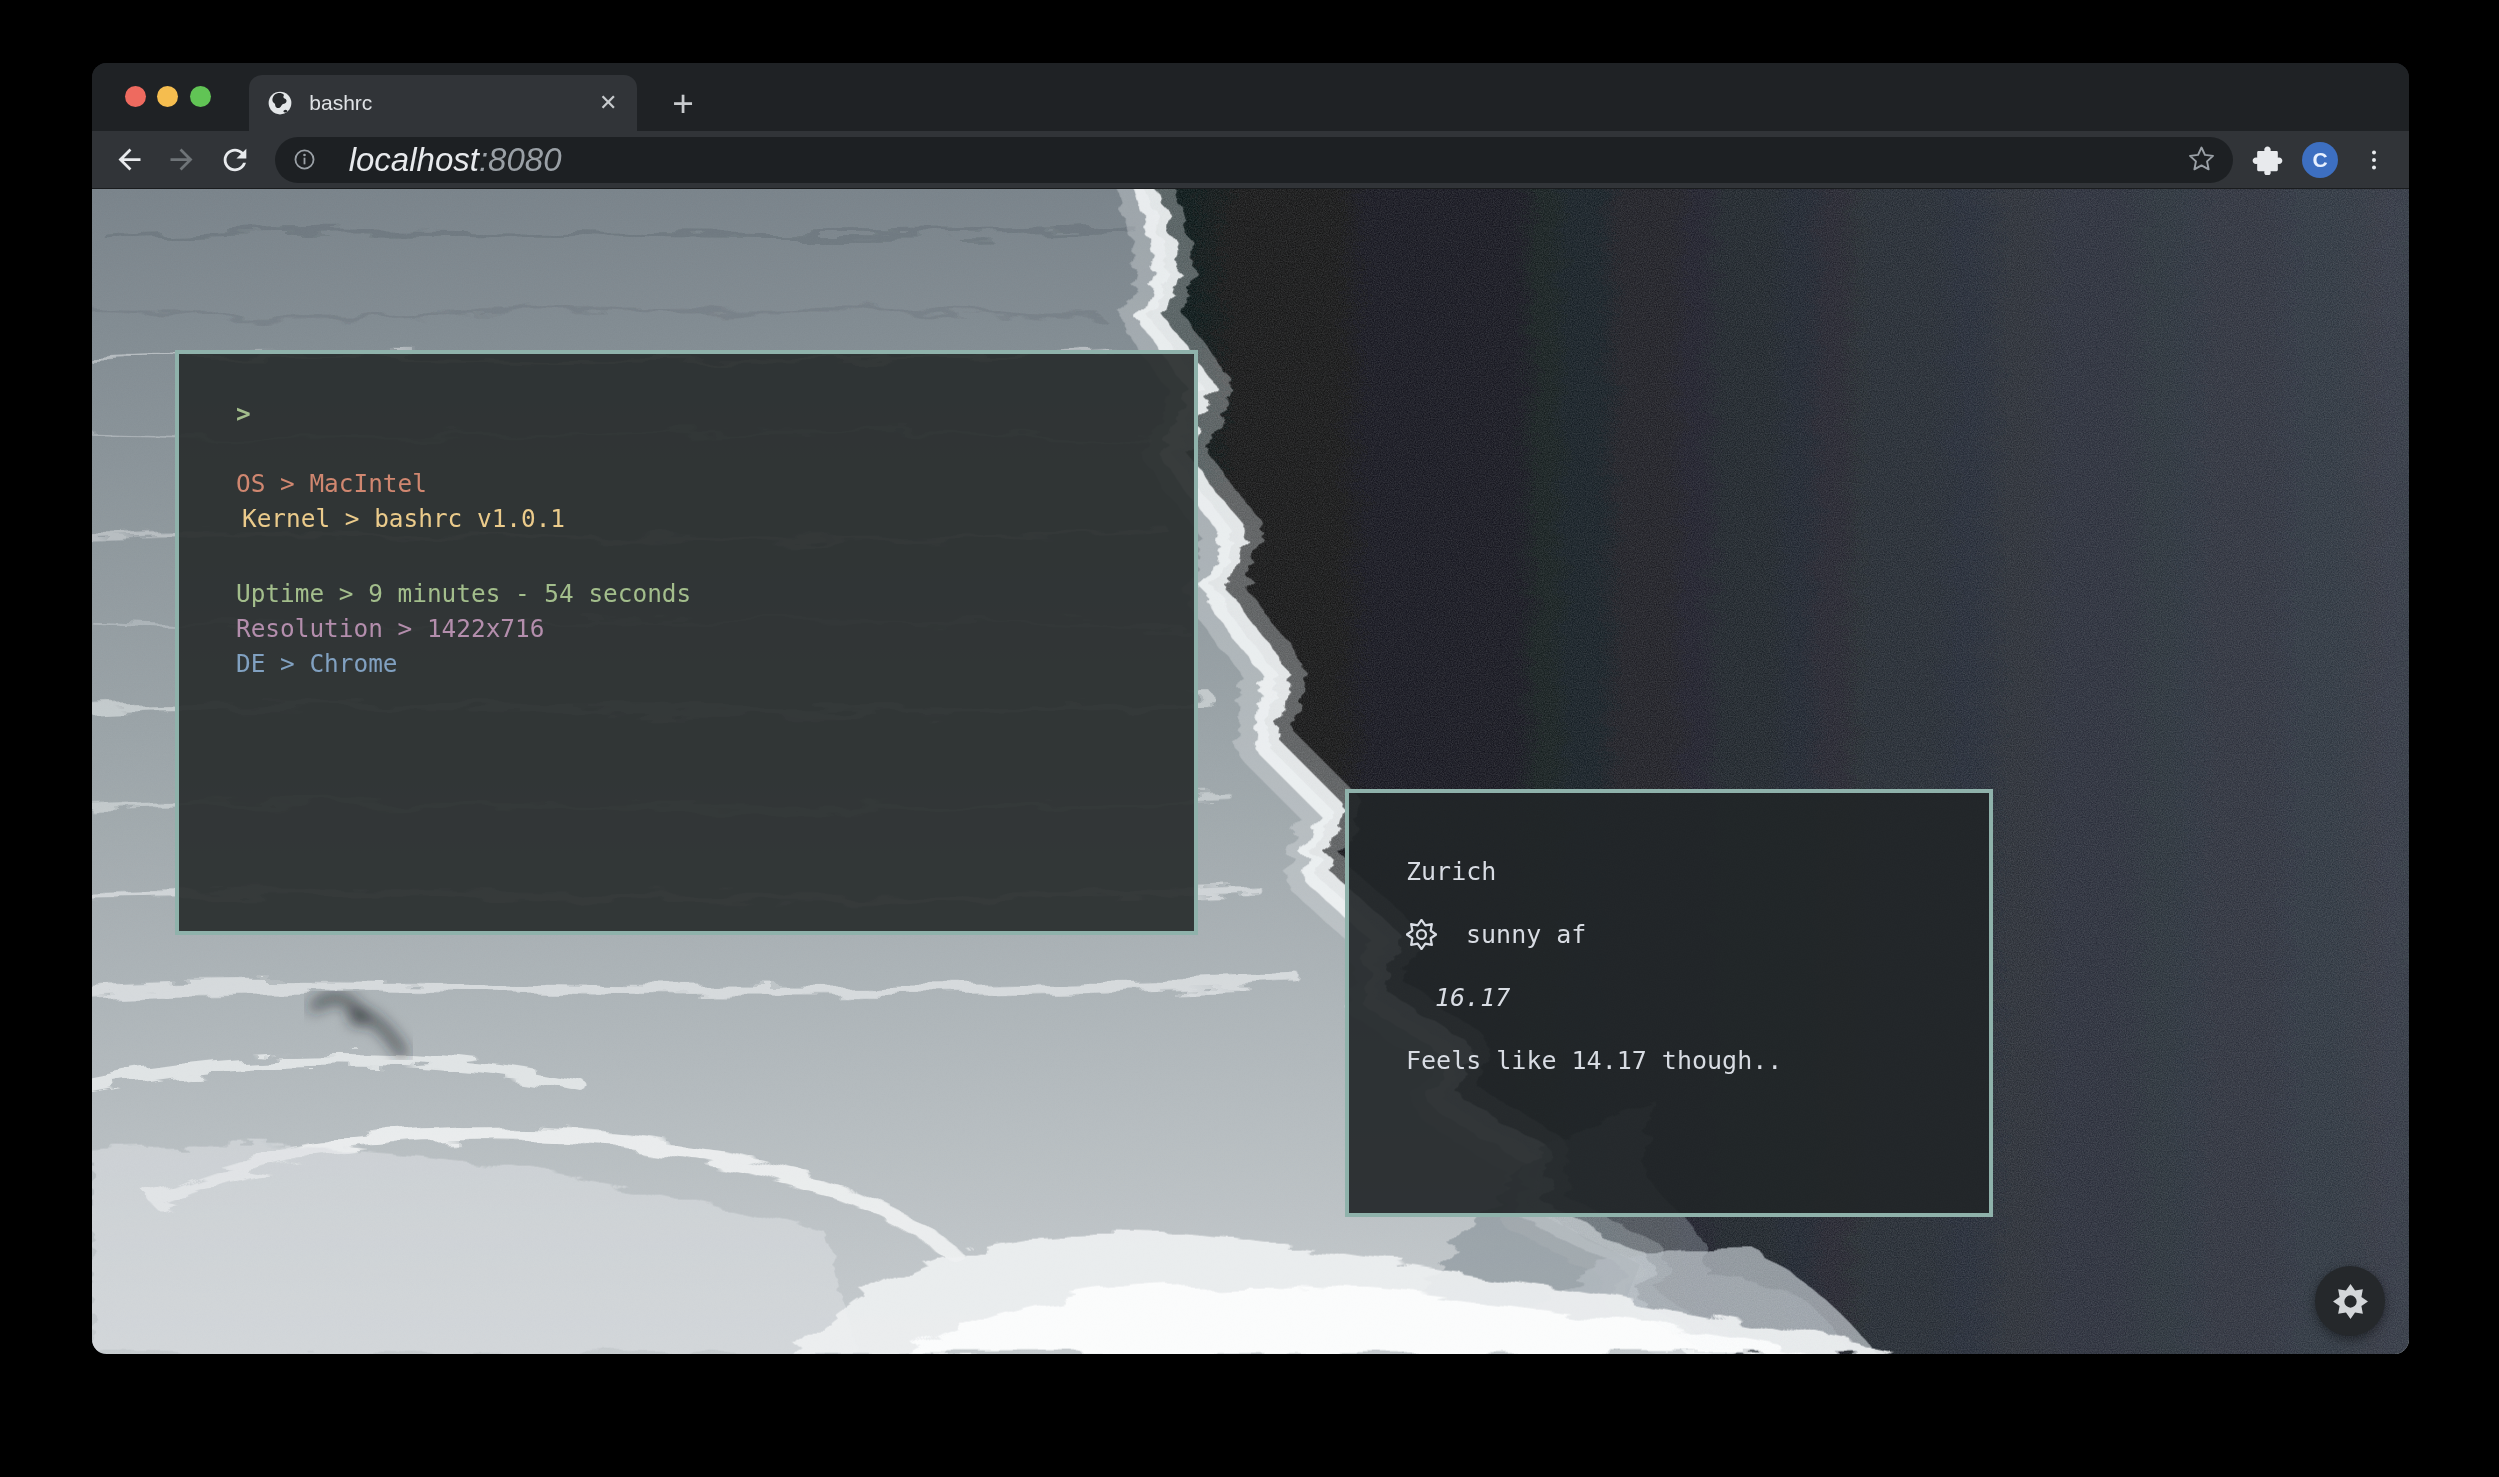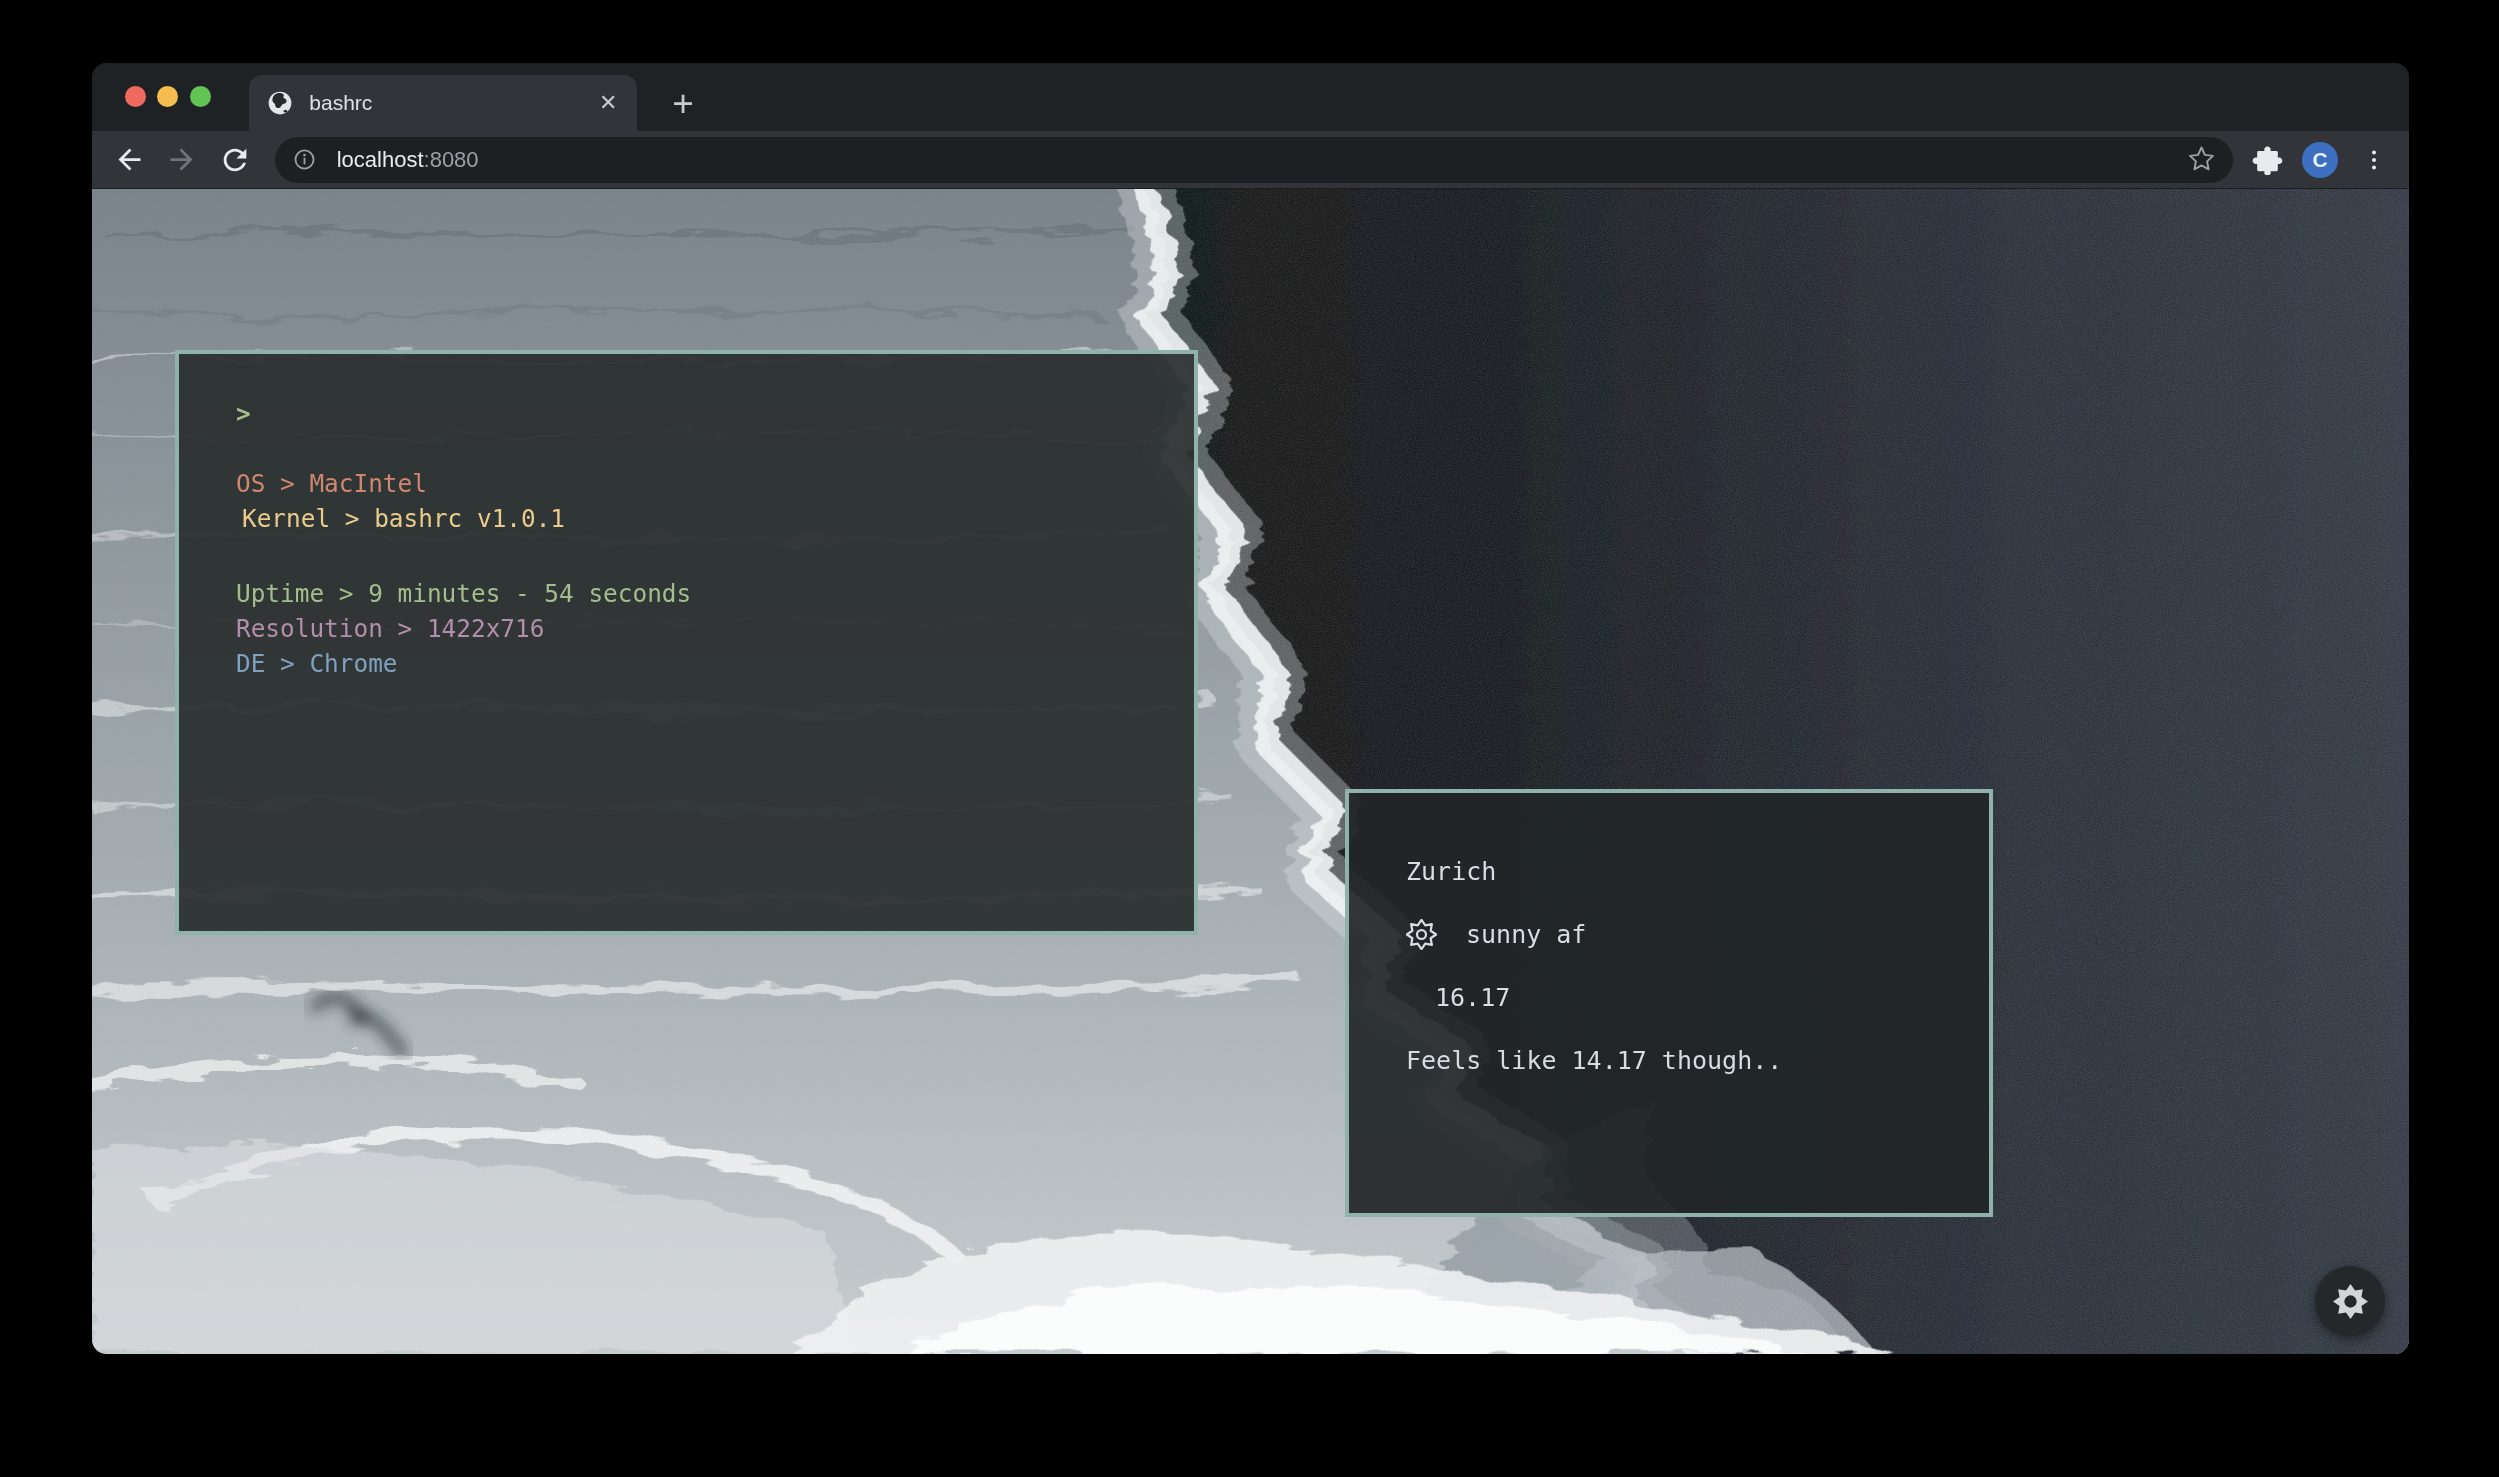--- a/index.html
+++ b/index.html
@@ -22,21 +22,21 @@
   .tab-title{flex:1; color:#dfe2e5; font-size:21px; white-space:nowrap; overflow:hidden;}
   .tab-close{color:#c8cbce; font-size:22px; line-height:1; cursor:default;}
   .newtab{position:absolute; left:570px; top:19.6px; width:42px; height:42px; color:#c8cbce;
     font-size:37px; font-weight:300; display:flex; align-items:center; justify-content:center;}
   
   .toolbar{position:relative; height:58px; background:#313438; border-bottom:1.6px solid #1a1c1e;}
   .tb-btn{position:absolute; top:10.6px; width:36px; height:36px; display:flex; align-items:center; justify-content:center;}
   .tb-back{left:19.6px;} .tb-fwd{left:71px;} .tb-reload{left:125px;}
   .omnibox{position:absolute; left:183px; top:5.7px; width:1958px; height:46px; background:#1d2023;
     border-radius:23.6px; display:flex; align-items:center; padding:0 16.3px 0 14.7px;}
-  .omni-url{margin-left:18px; font-size:22px; white-space:nowrap;}
+  .omni-url{margin-left:30px; font-size:33px; white-space:nowrap;font-style:italic;}
   .url-host{color:#e8eaed;} .url-port{color:#9aa0a6;}
   .omni-star{margin-left:auto;}
   .tb-puzzle{left:2157px;} .tb-dots{left:2267px; width:29px;}
   .avatar{position:absolute; left:2210px; top:10.6px; width:36px; height:36px; border-radius:50%;
     background:var(--avatar-bg); color:#e8f0fe; font-size:21px; font-weight:600;
     display:flex; align-items:center; justify-content:center;}
   
   .content{position:absolute; left:0; top:126px; width:2317px; height:1165px; overflow:hidden; background:#101318;}
   .bg{position:absolute; left:0; top:0; width:100%; height:100%; display:block;}
   .panel{position:absolute; border:4.9px solid var(--accent-border); background:rgba(40,44,45,.92);
@@ -44,21 +44,21 @@
   .terminal{left:83px; top:161px; width:1023px; height:585px; padding:42px 33px 0 57px;
     font-size:24.4px; line-height:35px;}
   .prompt{color:var(--term-prompt); font-weight:bold;}
   .term-lines{margin-top:35px;}
   .line-os{color:var(--term-os);} .line-kernel{color:var(--term-kernel);margin-left:6px;}
   .line-uptime{color:var(--term-uptime);margin-top:40px;} .line-resolution{color:var(--term-resolution);}
   .line-de{color:var(--term-de);}
   .weather{left:1253px; top:600px; width:648px; height:428px; background:rgba(34,38,40,.92);
     padding:47px 24.4px 0 57px; font-size:25px;}
   .w-row{height:63px; display:flex; align-items:center;}
-  .w-temp{padding-left:29px;}
+  .w-temp{padding-left:29px;font-style:italic;}
   .w-cond-icon{margin-right:29px; display:inline-flex;}
   .fab{position:absolute; left:2223px; top:1077px; width:70px; height:70px; border-radius:50%;
     background:#25282b; border:none; display:flex; align-items:center; justify-content:center;
     box-shadow:0 3.3px 11.4px rgba(0,0,0,.45); cursor:pointer;}
 </style>
 </head>
 <body>
 
 <div class="window">
 

